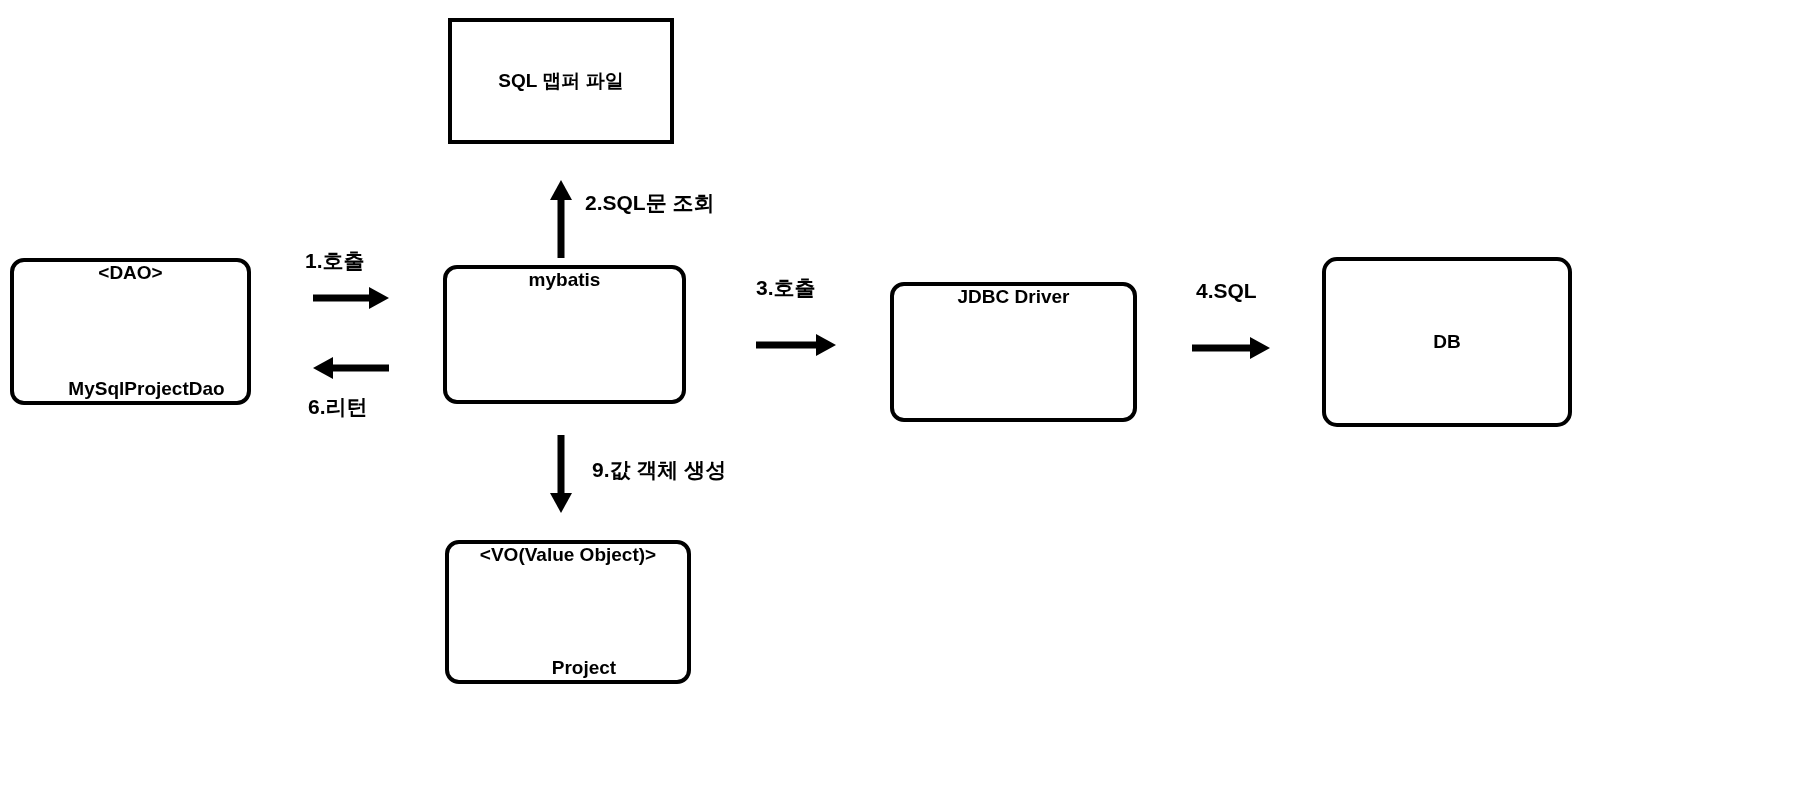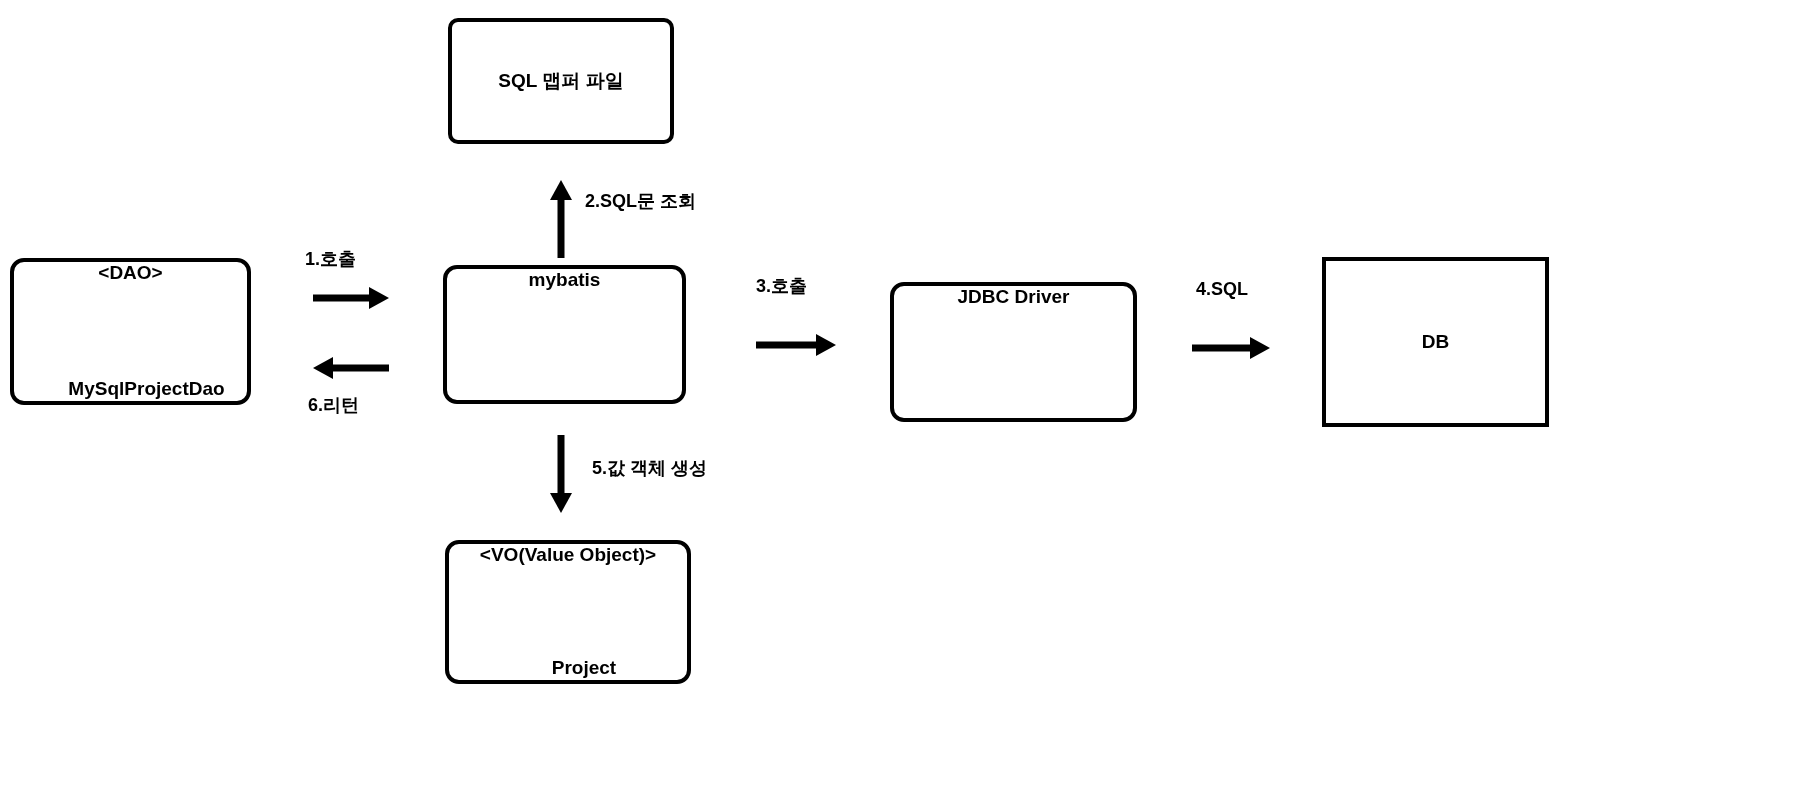--- a/index.html
+++ b/index.html
@@ -32,63 +32,63 @@
   }
   .node.rounded { border-radius: 14px; justify-content: space-between; }
   .node.sharp   { border-radius: 0; }
   .node .line   { display: block; }
   .node .line + .line { margin-top: 22px; margin-left: 32px; }
 
   .edge-label {
     position: absolute;
     color: #000000;
     font-weight: bold;
-    font-size: 18px;
+    font-size: 21px;
     white-space: nowrap;
     line-height: 1;
   }
 
   .arrow { position: absolute; }
   .arrow svg { display: block; overflow: visible; }
 </style>
 </head>
 <body>
 
 <div id="canvas">
 
-  <div class="node sharp" id="node-sql-mapper-file" style="left: 448px; top: 18px; width: 226px; height: 126px; border-radius: 10px;">
+  <div class="node sharp" id="node-sql-mapper-file" style="left: 448px; top: 18px; width: 226px; height: 126px;">
     <span class="line">SQL 맵퍼 파일</span>
   </div>
 
   <div class="node rounded" id="node-dao" style="left: 10px; top: 258px; width: 241px; height: 147px;">
     <span class="line">&lt;DAO&gt;</span>
     <span class="line">MySqlProjectDao</span>
   </div>
 
   <div class="node rounded" id="node-mybatis" style="left: 443px; top: 265px; width: 243px; height: 139px;">
     <span class="line">mybatis</span>
   </div>
 
   <div class="node rounded" id="node-jdbc-driver" style="left: 890px; top: 266px; width: 247px; height: 140px; margin-top: 16px;">
     <span class="line">JDBC Driver</span>
   </div>
 
-  <div class="node sharp" id="node-db" style="left: 1322px; top: 257px; width: 227px; height: 170px;">
+  <div class="node sharp" id="node-db" style="left: 1322px; top: 257px; width: 250px; height: 170px; border-radius: 15px;">
     <span class="line">DB</span>
   </div>
 
   <div class="node rounded" id="node-vo" style="left: 445px; top: 540px; width: 246px; height: 144px;">
     <span class="line">&lt;VO(Value Object)&gt;</span>
     <span class="line">Project</span>
   </div>
 
   <div class="edge-label" id="label-dao-to-mybatis" style="left: 305px; top: 250px;">1.호출</div>
   <div class="edge-label" id="label-mybatis-to-dao" style="left: 308px; top: 396px; text-align: center;">6.리턴</div>
   <div class="edge-label" id="label-mybatis-to-sql-mapper-file" style="left: 585px; top: 192px;">2.SQL문 조회</div>
-  <div class="edge-label" id="label-mybatis-to-vo" style="left: 592px; top: 459px;">5.값 객체 생성</div>
+  <div class="edge-label" id="label-mybatis-to-vo" style="left: 592px; top: 459px;">9.값 객체 생성</div>
   <div class="edge-label" id="label-mybatis-to-jdbc-driver" style="left: 756px; top: 277px;">3.호출</div>
   <div class="edge-label" id="label-jdbc-driver-to-db" style="left: 1196px; top: 280px;">4.SQL</div>
 
   <div class="arrow" id="arrow-dao-to-mybatis" style="left: 313px; top: 287px;">
       <svg width="76" height="22">
         <rect x="0" y="7.5" width="56" height="7" fill="#000000"></rect>
         <polygon points="56,0 76,11 56,22" fill="#000000"></polygon>
       </svg>
     </div>
   <div class="arrow" id="arrow-mybatis-to-dao" style="left: 313px; top: 357px;">

